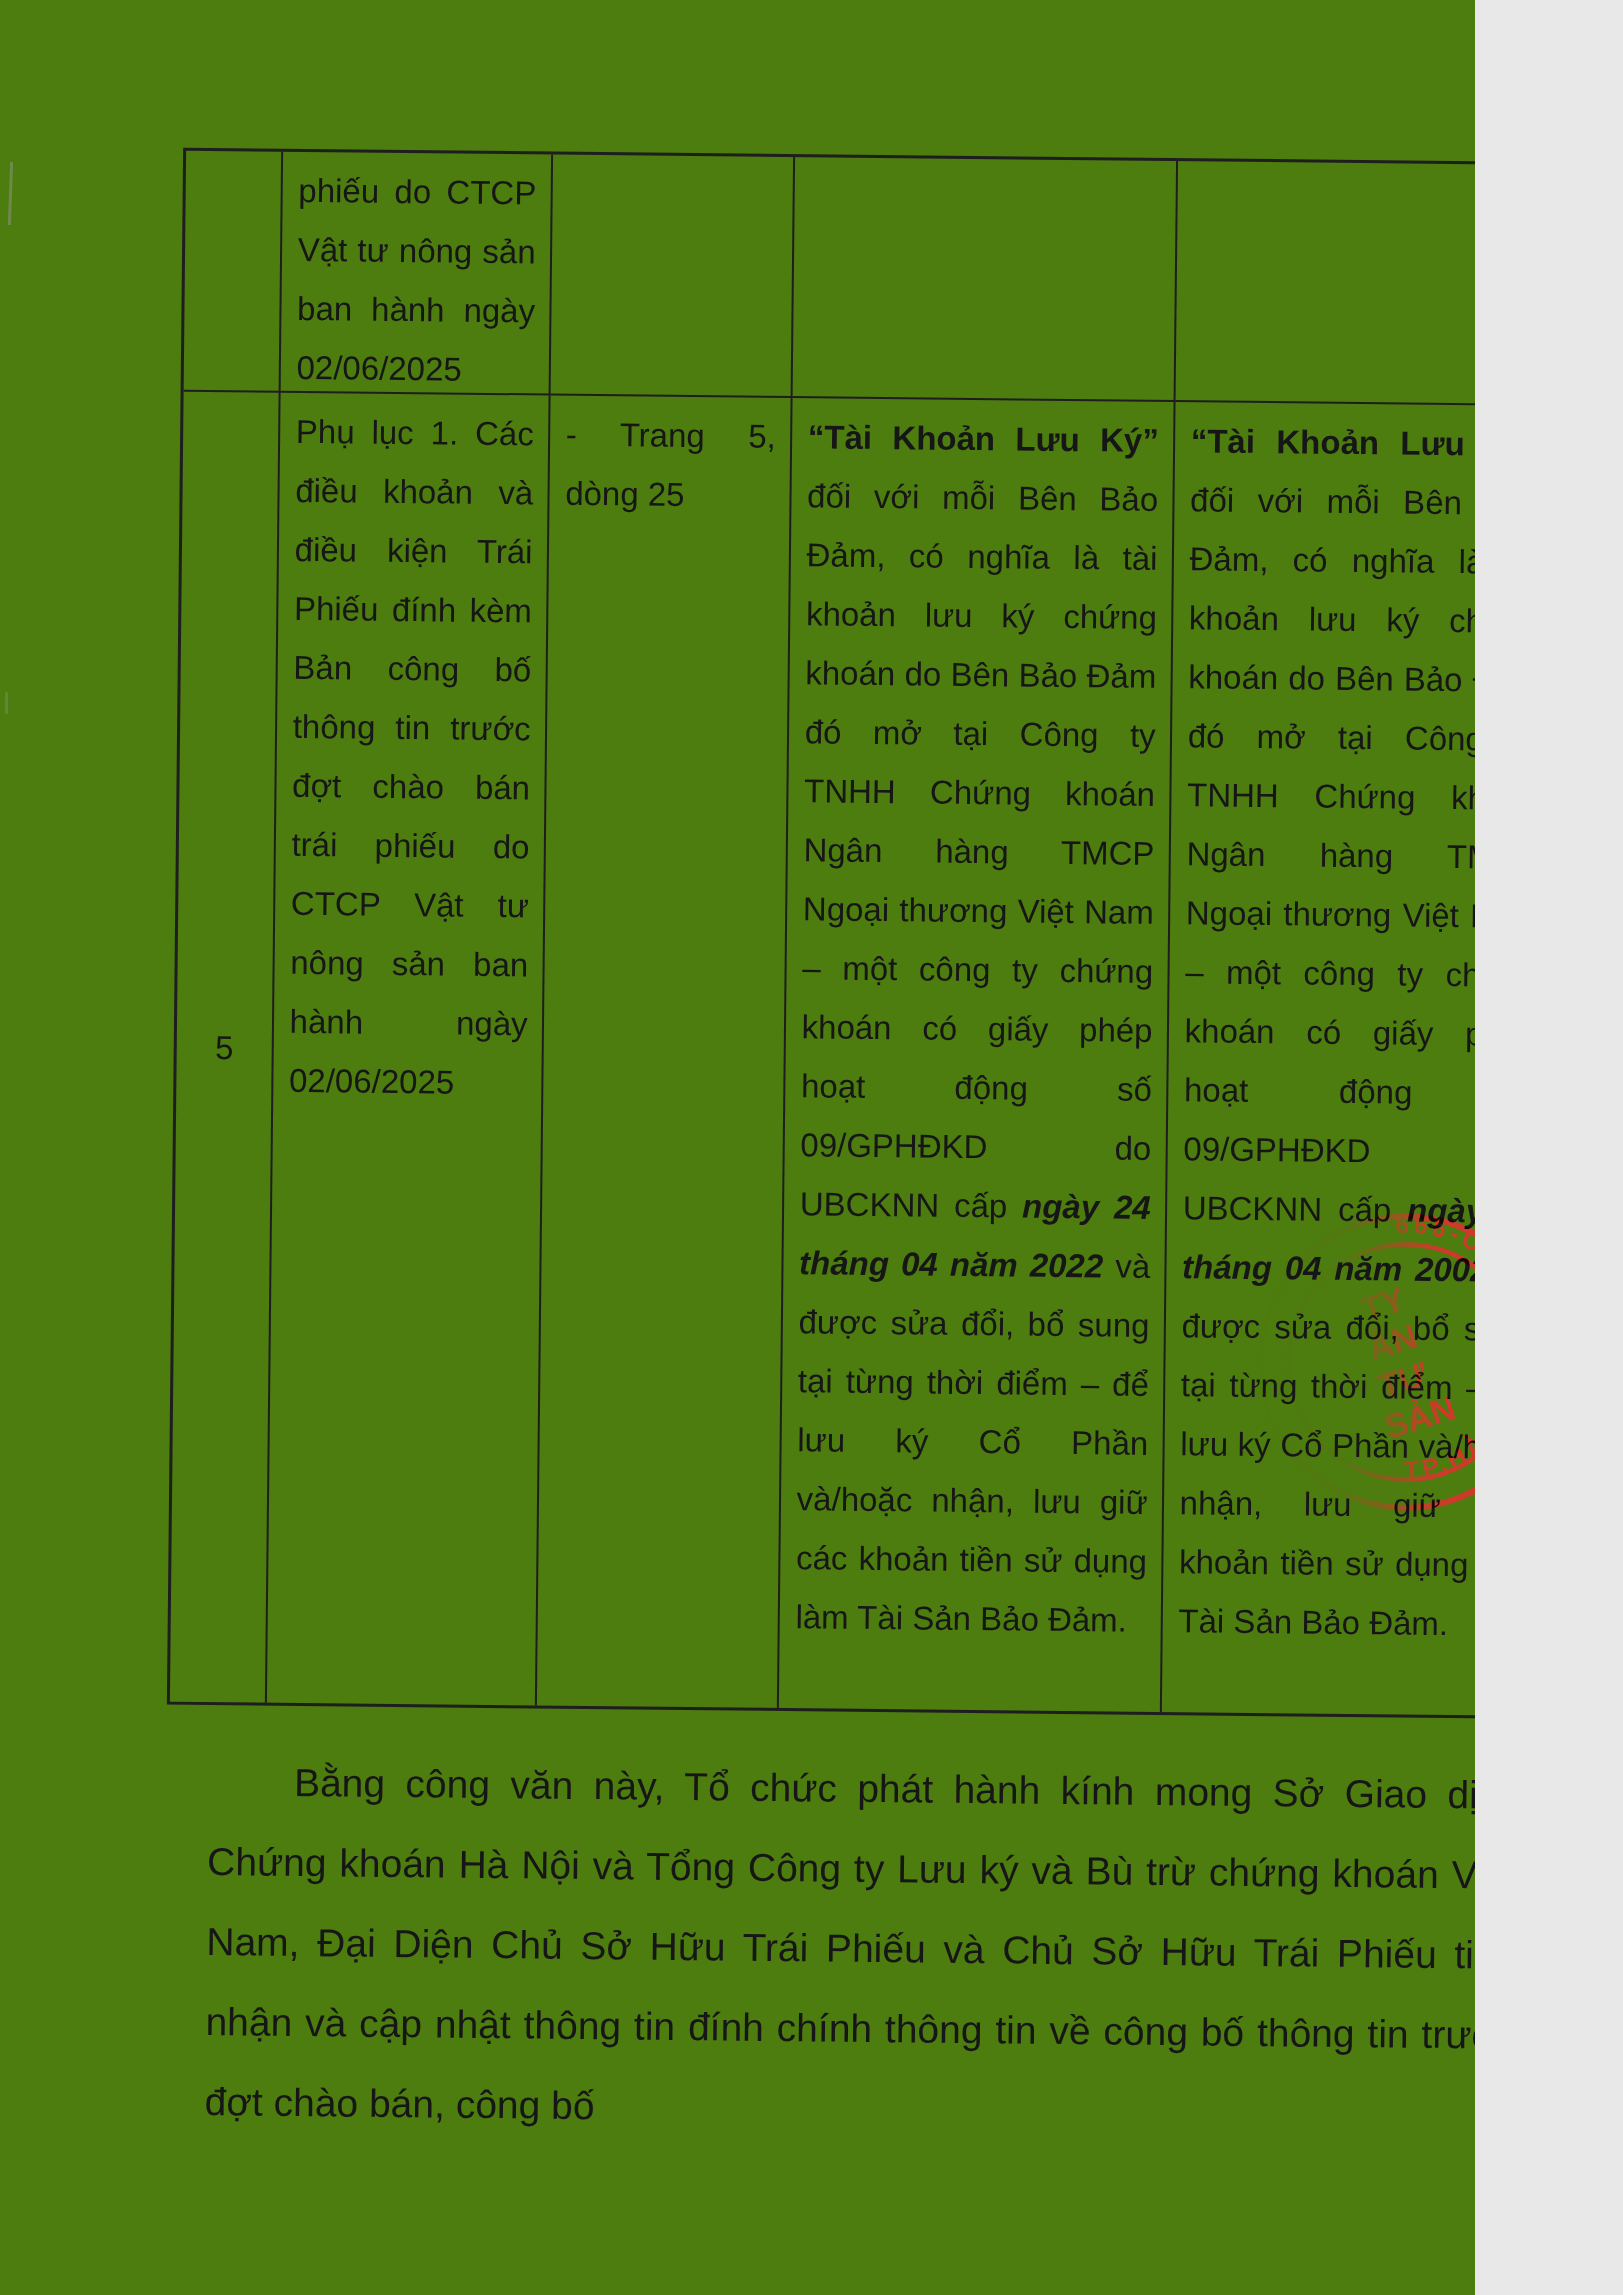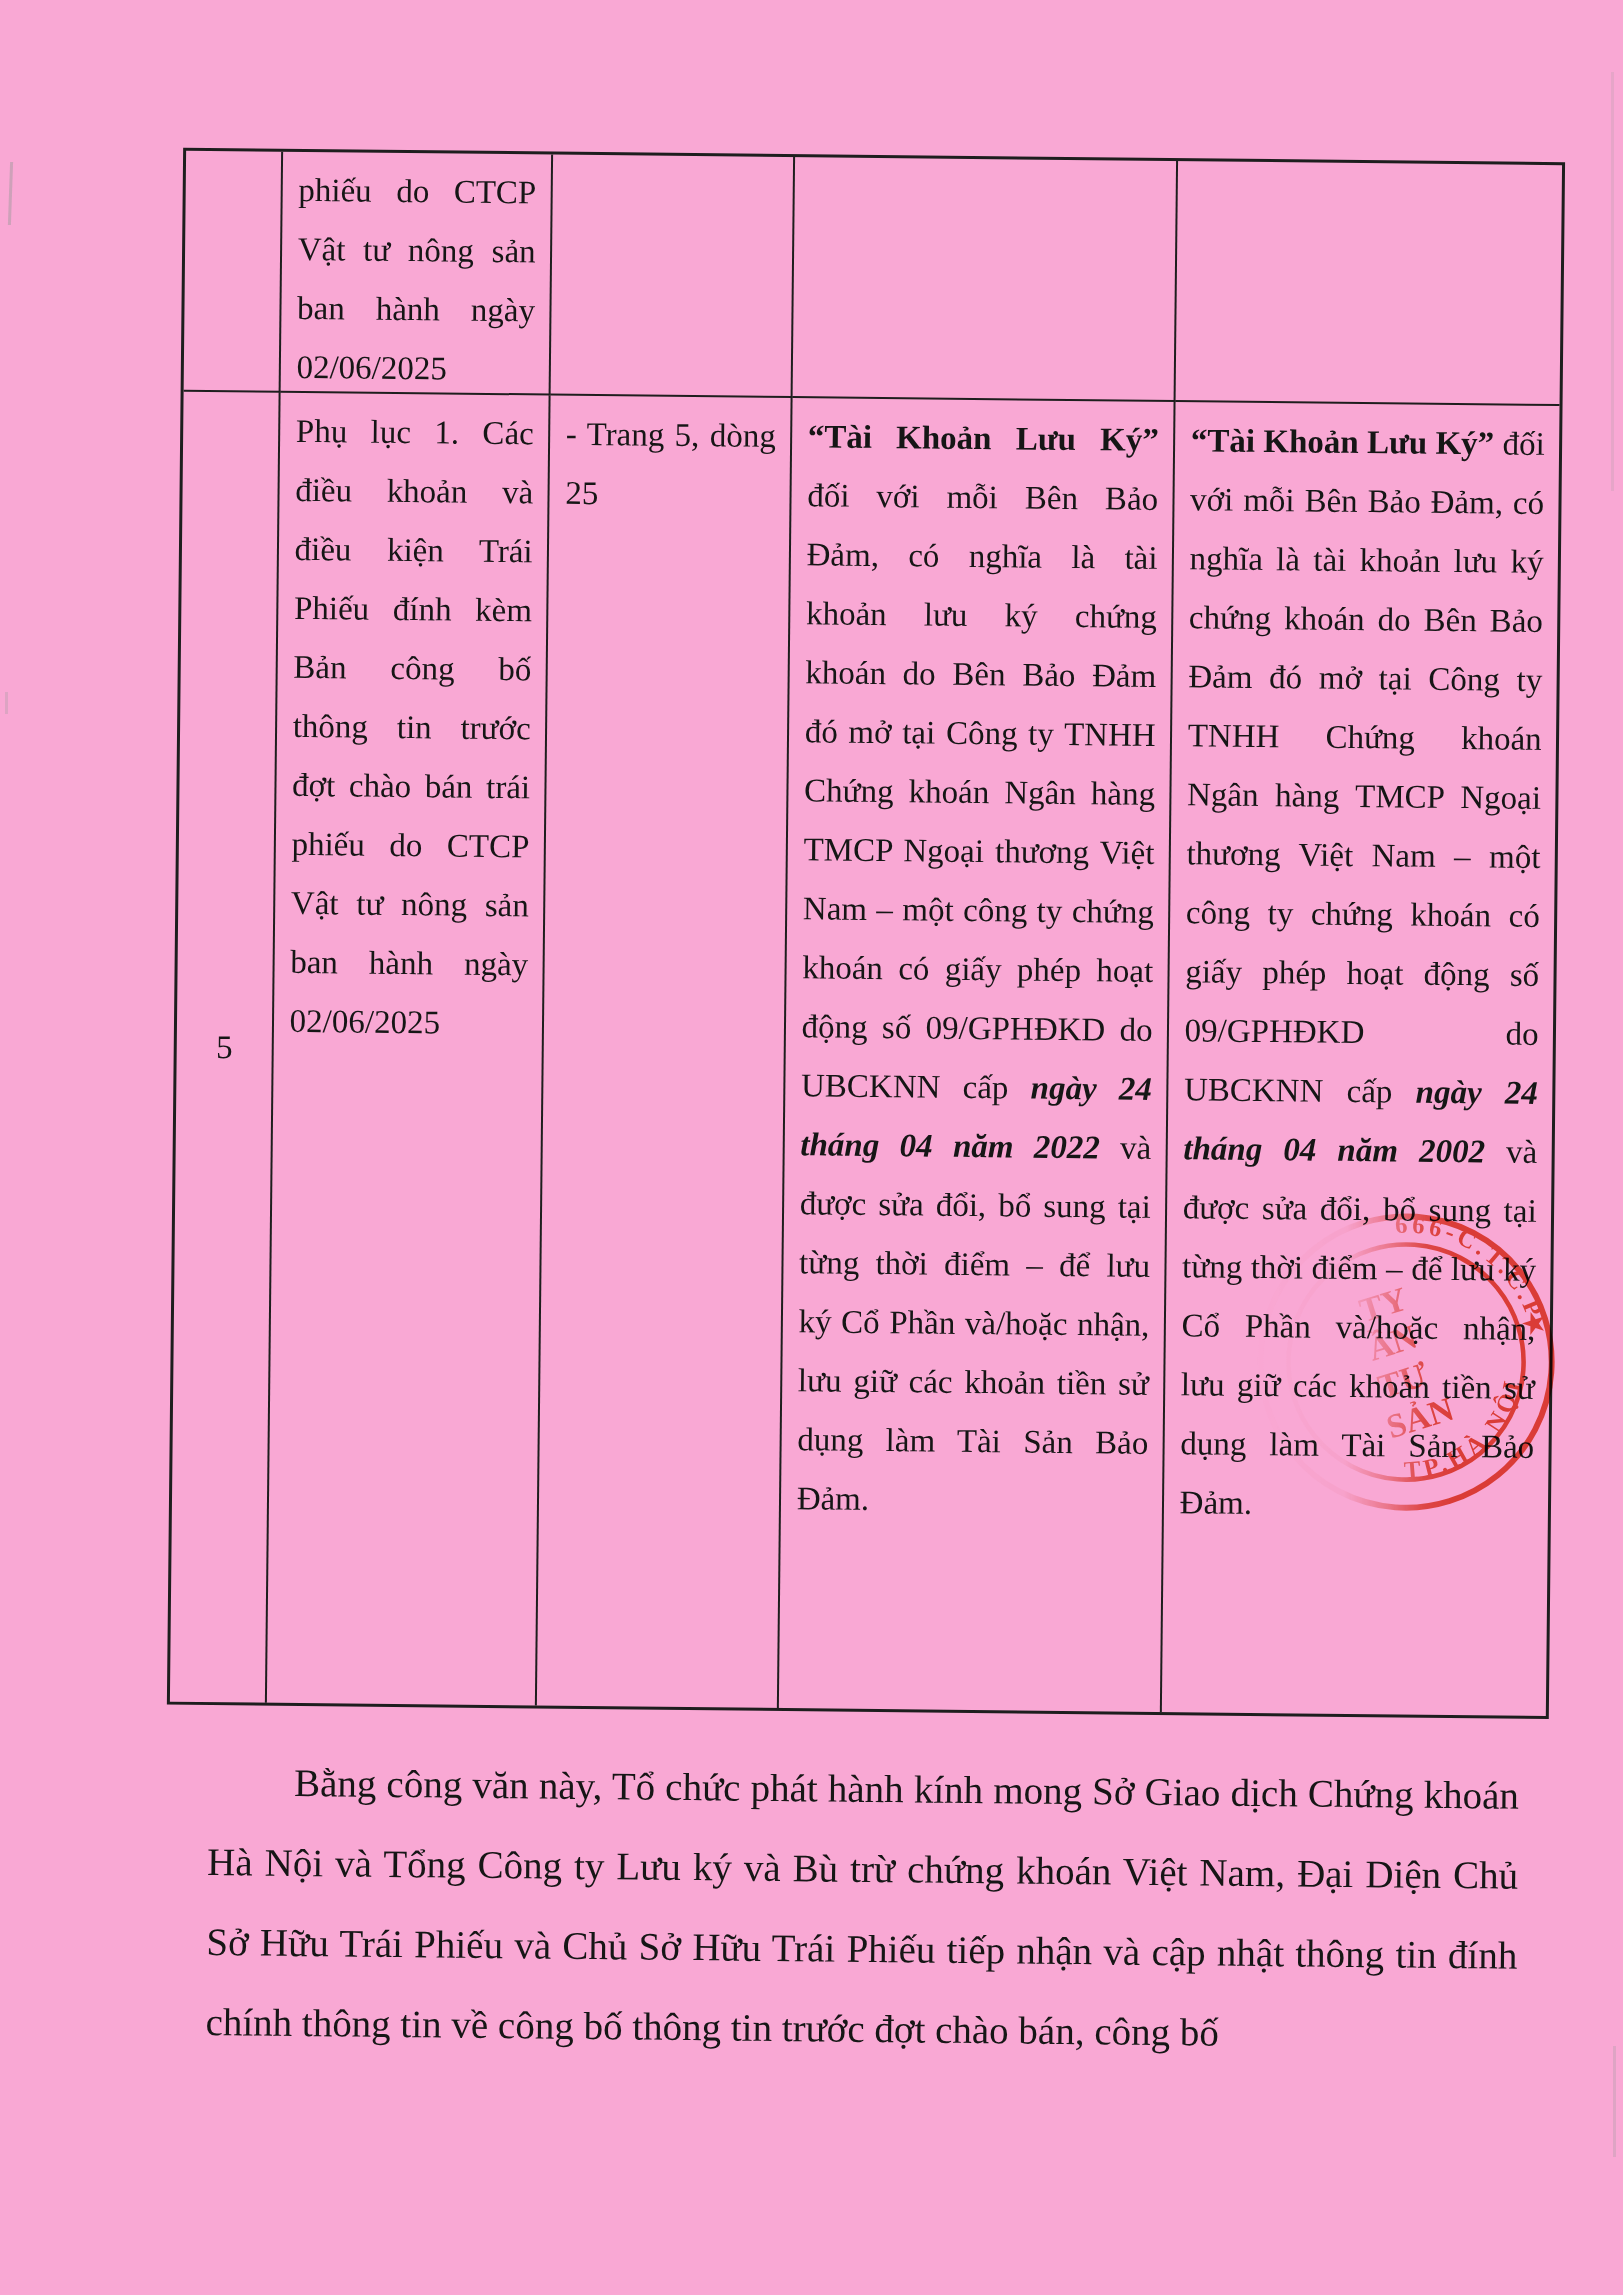--- a/index.html
+++ b/index.html
@@ -1,21 +1,21 @@
 <!DOCTYPE html>
 <html style="font-size:10.5px"><head>
 <meta charset="utf-8">
 <style>
   html,body{margin:0;padding:0;background:#e8e8e8;}
   .page{
     position:relative;
-    width:1623px;height:2295px;
-    background:#f9a8d4;
+    width:1475px;height:2295px;
+    background:#4d7c0f;
     overflow:hidden;
-    font-family:Liberation Serif, serif;
+    font-family:Liberation Sans, sans-serif;
     color:#161616;
   }
   .scan{ position:absolute; inset:0; transform:rotate(0.6deg); transform-origin:785px 262px; }
 
   
   .tbl{
     position:absolute; left:182px; top:154px;
     width:1382px; height:1557px;
     border:3.3px solid #1e1e1e;
     display:grid;

